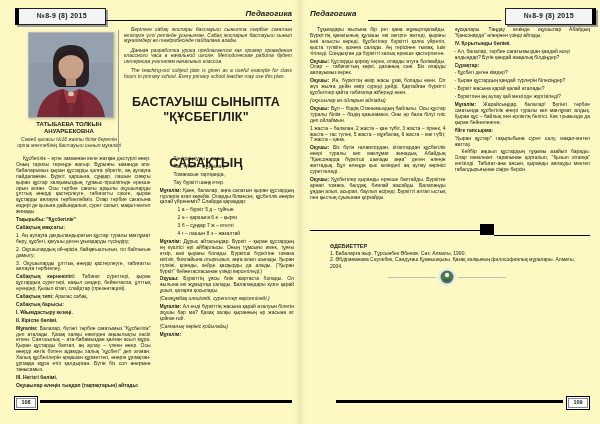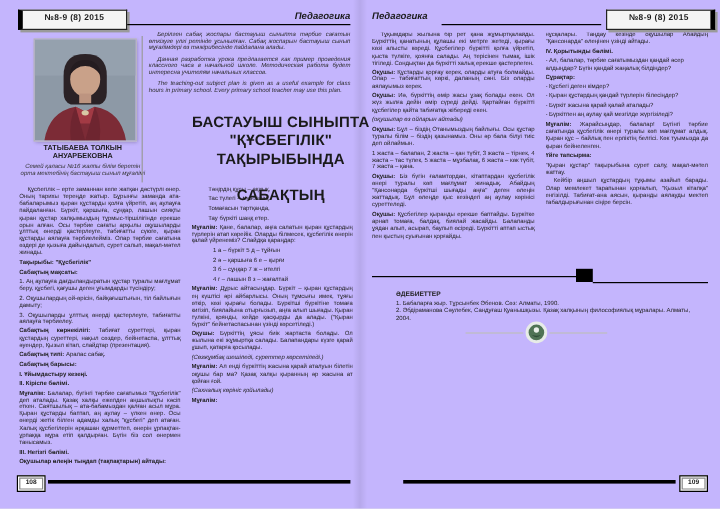--- a/index.html
+++ b/index.html
@@ -1,16 +1,16 @@
 <!DOCTYPE html>
 <html><head>
 <meta charset="utf-8">
 <style>
   html,body{margin:0;padding:0;background:#e8e8e8;}
-  #spread{position:relative;width:600px;height:424px;background:#c4b5fd;
+  #spread{position:relative;width:600px;height:424px;background:#fef9c3;
           font-family:"Liberation Sans",sans-serif;color:#1a1a1a;overflow:hidden;}
   #gutter{position:absolute;left:294px;top:0;width:12px;height:424px;
           background:linear-gradient(to right,rgba(0,0,0,0),rgba(0,0,0,0.07),rgba(0,0,0,0));}
   
   .issue-box{position:absolute;top:8px;width:86px;height:15px;border:1px solid #222;
              background:#f4f4f4;box-shadow:2px 2px 0 #9a9a9a;font-size:7px;font-weight:bold;
              text-align:center;line-height:14px;letter-spacing:.3px;}
   #issue-left{left:15px;border-left:4px solid #000;}
   #issue-right{left:505px;border-right:4px solid #000;}
   .section-label{position:absolute;top:9px;font-size:8px;font-weight:bold;font-style:italic;}
@@ -25,21 +25,21 @@
   #author-name{position:absolute;left:12px;top:121px;width:114px;text-align:center;
                font-size:6px;font-weight:bold;line-height:7px;}
   #author-affil{position:absolute;left:16px;top:137px;width:106px;text-align:center;
                 font-size:5px;font-style:italic;line-height:5.6px;color:#333;}
   #side-rule{position:absolute;left:118px;top:30px;width:1px;height:122px;background:#9a9a9a;}
   
   #abstracts{position:absolute;left:124px;top:27px;width:168px;font-size:5px;
              font-style:italic;line-height:5.5px;text-align:justify;color:#2a2a2a;}
   #abstracts p{margin:0 0 4px 0;text-indent:7px;}
   #article-title{position:absolute;left:118px;top:95px;width:176px;text-align:center;
-                 font-size:12.5px;font-weight:bold;line-height:1.22;letter-spacing:.2px;margin-left:28px;}
+                 font-size:12.5px;font-weight:bold;line-height:1.22;letter-spacing:.2px;}
   
   .cols{position:absolute;display:flex;gap:9px;font-size:5px;line-height:5.9px;
         overflow:hidden;text-align:justify;color:#222;}
   #left-cols{left:16px;top:156px;width:278px;height:236px;}
   #right-cols{left:310px;top:27px;width:280px;height:197px;}
   .col{flex:1;overflow:hidden;}
   .ln{margin:0 0 2px 0;}
   .s-p{text-indent:7px;}
   .s-p0{}
   .s-b{font-weight:bold;text-align:left;}
@@ -110,21 +110,21 @@
 
   <div id="abstracts">
     <p>Берілген сабақ жоспары бастауыш сыныпта тәрбие сағатын өткізуге үлгі ретінде ұсынылған. Сабақ жоспарын бастауыш сынып мұғалімдері өз тәжірибесінде пайдалана алады.</p>
     <p>Данная разработка урока предлагается как пример проведения классного часа в начальной школе. Методическая работа будет интересна учителям начальных классов.</p>
     <p>The teaching-out subject plan is given as a useful example for class hours in primary school. Every primary school teacher may use this plan.</p>
   </div>
 
   <div id="article-title">
     <span>БАСТАУЫШ СЫНЫПТА</span><br>
     <span>"ҚҰСБЕГІЛІК"</span><br>
-    <span>ТАҚЫРЫБЫНДА</span><br>
+    <br>
     <br>
     <span>САБАҚТЫҢ</span>
   </div>
 
   <div id="left-cols" class="cols">
     <div class="col" id="lp-c1">
         <p class="ln s-p">Құсбегілік – ерте заманнан келе жатқан дәстүрлі өнер. Оның тарихы тереңде жатыр. Бұрынғы заманда ата-бабаларымыз қыран құстарды қолға үйретіп, аң аулауға пайдаланған. Бүркіт, қаршыға, сұңқар, лашын сияқты қыран құстар халқымыздың тұрмыс-тіршілігінде ерекше орын алған. Осы тәрбие сағаты арқылы оқушыларды ұлттық өнерді қастерлеуге, табиғатты сүюге, қыран құстарды аялауға тәрбиелейміз. Олар тәрбие сағатына өздері де қызыға дайындалып, сурет салып, мақал-мәтел жинады.</p>
         <p class="ln s-b">Тақырыбы: "Құсбегілік"</p>
         <p class="ln s-b">Сабақтың мақсаты:</p>
         <p class="ln s-p0">1. Аң аулауға дағдыландыратын құстар туралы мағлұмат беру, құсбегі, қағушы деген ұғымдарды түсіндіру;</p>

